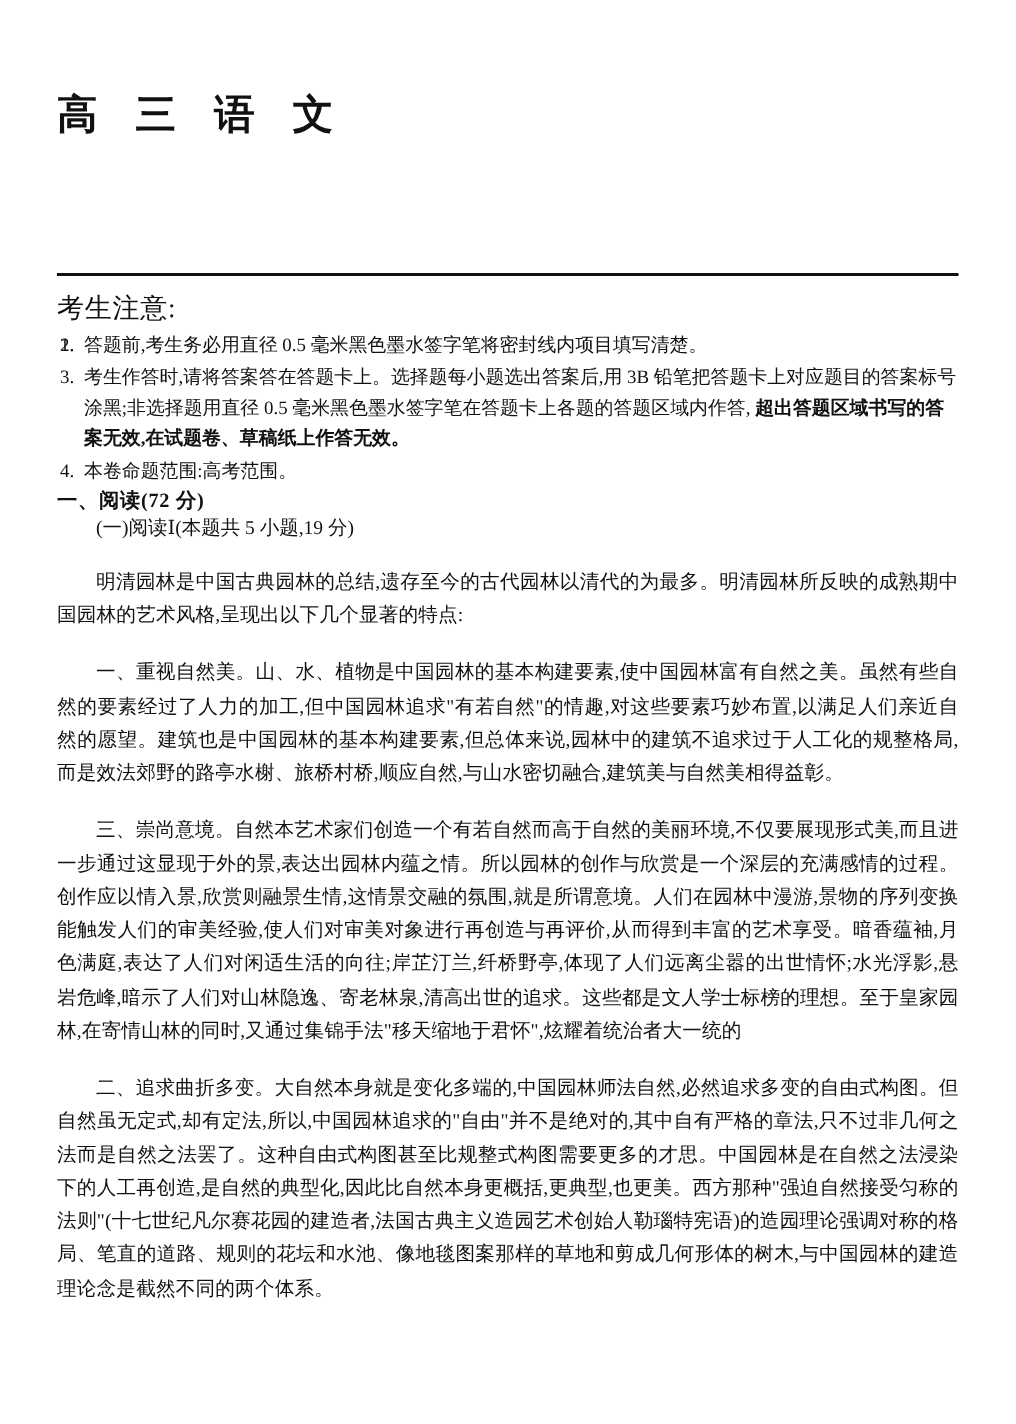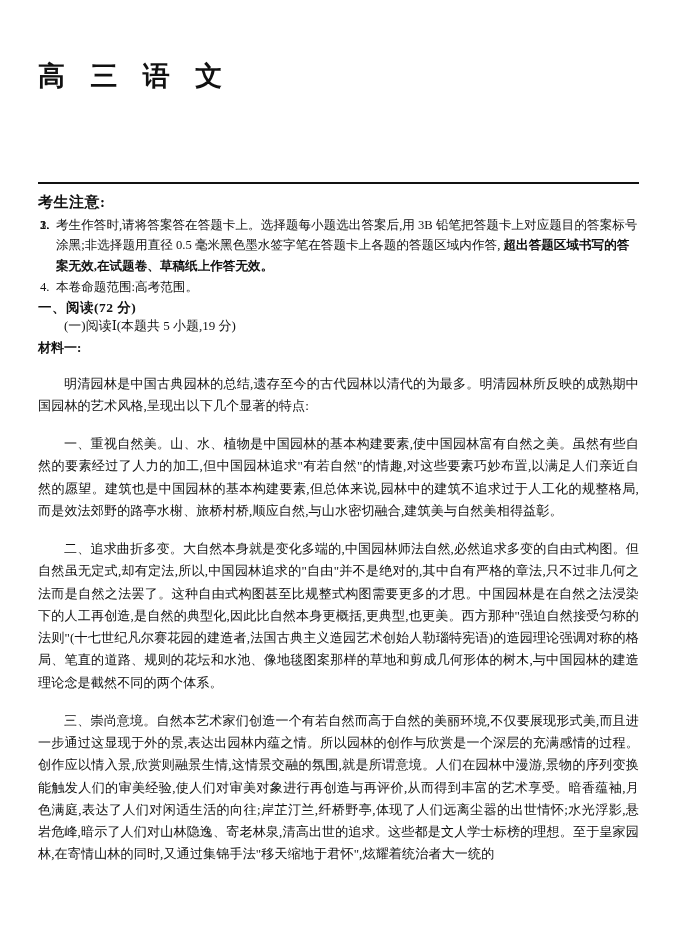--- a/index.html
+++ b/index.html
@@ -30,22 +30,22 @@
     margin-top: 58px;
     margin-bottom: 0;
     font-family: "DejaVu Serif", "Liberation Serif", serif;
   }
   .title-rule {
     margin-top: 88px;
     border-top: 2px solid #111;
     width: 100%;
   }
   .notice-head {
-    font-size: 15px;
-    font-weight: bold;
+    font-size: 18px;
+    font-weight: normal;
     margin-top: 9px;
     letter-spacing: 0.5px;
   }
   .notice-list {
     margin: 3px 0 0 0;
     padding: 0;
     list-style: none;
     font-size: 12.6px;
     line-height: 1.62;
   }
@@ -115,34 +115,34 @@
   <div class="title-rule"></div>
 
   <div class="notice-head">考生注意:</div>
 
   <ul class="notice-list">
     <li>
       <span class="num">1.</span>
     </li>
     <li>
       <span class="num">2.</span>
+      <span>答题前,考生务必用直径 0.5 毫米黑色墨水签字笔将密封线内项目填写清楚。</span>
     </li>
     <li>
       <span class="num">3.</span>
       <span>考生作答时,请将答案答在答题卡上。选择题每小题选出答案后,用 3B 铅笔把答题卡上对应题目的答案标号涂黑;非选择题用直径 0.5 毫米黑色墨水签字笔在答题卡上各题的答题区域内作答,</span>
       <span class="emph-bold dotted-under">超出答题区域书写的答案无效,在试题卷、草稿纸上作答无效。</span>
     </li>
     <li>
       <span class="num">4.</span>
       <span>本卷命题范围:高考范围。</span>
     </li>
   </ul>
 
   <div class="section-head">一、阅读(72 分)</div>
   <div class="sub-line">(一)阅读Ⅰ(本题共 5 小题,19 分)</div>
-  <div class="material-head">材料一:</div>
 
   <p class="para">明清园林是中国古典园林的总结,遗存至今的古代园林以清代的为最多。明清园林所反映的成熟期中国园林的艺术风格,呈现出以下几个显著的特点:</p>
   <p class="para">一、重视自然美。山、水、植物是中国园林的基本构建要素,使中国园林富有自然之美。虽然有些自然的要素经过了人力的加工,但中国园林追求"有若自然"的情趣,对这些要素巧妙布置,以满足人们亲近自然的愿望。建筑也是中国园林的基本构建要素,但总体来说,园林中的建筑不追求过于人工化的规整格局,而是效法郊野的路亭水榭、旅桥村桥,顺应自然,与山水密切融合,建筑美与自然美相得益彰。</p>
+  <p class="para">三、崇尚意境。自然本艺术家们创造一个有若自然而高于自然的美丽环境,不仅要展现形式美,而且进一步通过这显现于外的景,表达出园林内蕴之情。所以园林的创作与欣赏是一个深层的充满感情的过程。创作应以情入景,欣赏则融景生情,这情景交融的氛围,就是所谓意境。人们在园林中漫游,景物的序列变换能触发人们的审美经验,使人们对审美对象进行再创造与再评价,从而得到丰富的艺术享受。暗香蕴袖,月色满庭,表达了人们对闲适生活的向往;岸芷汀兰,纤桥野亭,体现了人们远离尘嚣的出世情怀;水光浮影,悬岩危峰,暗示了人们对山林隐逸、寄老林泉,清高出世的追求。这些都是文人学士标榜的理想。至于皇家园林,在寄情山林的同时,又通过集锦手法"移天缩地于君怀",炫耀着统治者大一统的</p>
   <p class="para">二、追求曲折多变。大自然本身就是变化多端的,中国园林师法自然,必然追求多变的自由式构图。但自然虽无定式,却有定法,所以,中国园林追求的"自由"并不是绝对的,其中自有严格的章法,只不过非几何之法而是自然之法罢了。这种自由式构图甚至比规整式构图需要更多的才思。中国园林是在自然之法浸染下的人工再创造,是自然的典型化,因此比自然本身更概括,更典型,也更美。西方那种"强迫自然接受匀称的法则"(十七世纪凡尔赛花园的建造者,法国古典主义造园艺术创始人勒瑙特宪语)的造园理论强调对称的格局、笔直的道路、规则的花坛和水池、像地毯图案那样的草地和剪成几何形体的树木,与中国园林的建造理论念是截然不同的两个体系。</p>
-  <p class="para">三、崇尚意境。自然本艺术家们创造一个有若自然而高于自然的美丽环境,不仅要展现形式美,而且进一步通过这显现于外的景,表达出园林内蕴之情。所以园林的创作与欣赏是一个深层的充满感情的过程。创作应以情入景,欣赏则融景生情,这情景交融的氛围,就是所谓意境。人们在园林中漫游,景物的序列变换能触发人们的审美经验,使人们对审美对象进行再创造与再评价,从而得到丰富的艺术享受。暗香蕴袖,月色满庭,表达了人们对闲适生活的向往;岸芷汀兰,纤桥野亭,体现了人们远离尘嚣的出世情怀;水光浮影,悬岩危峰,暗示了人们对山林隐逸、寄老林泉,清高出世的追求。这些都是文人学士标榜的理想。至于皇家园林,在寄情山林的同时,又通过集锦手法"移天缩地于君怀",炫耀着统治者大一统的</p>
 
 </div>
 
 </body></html>

